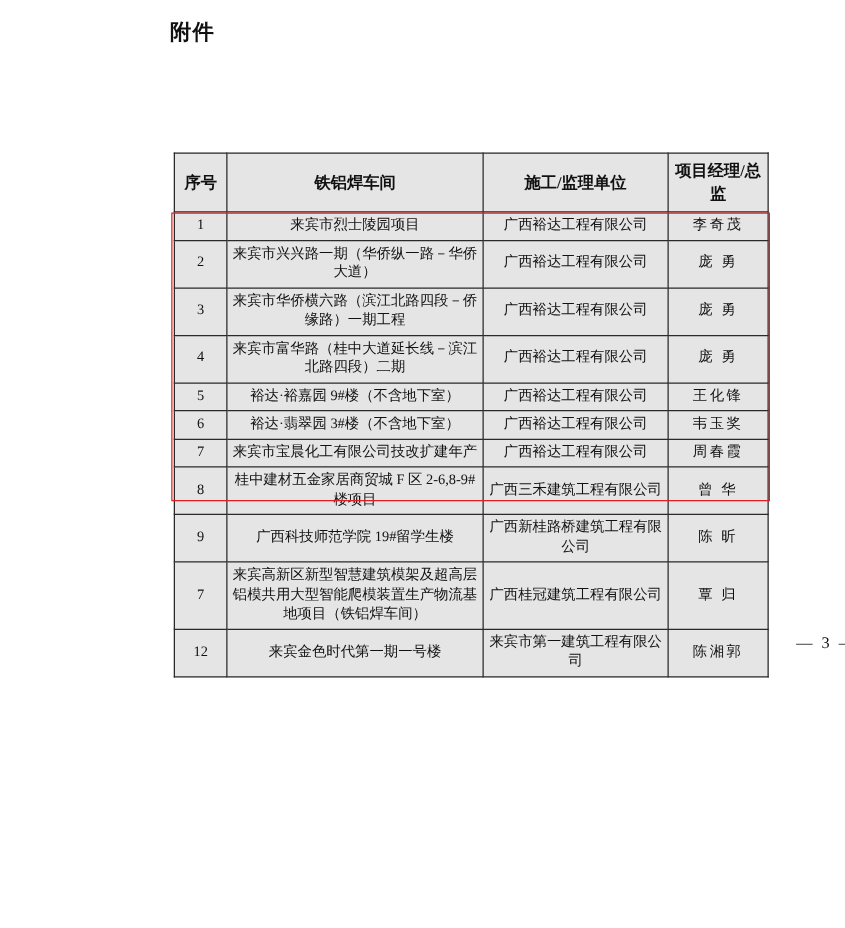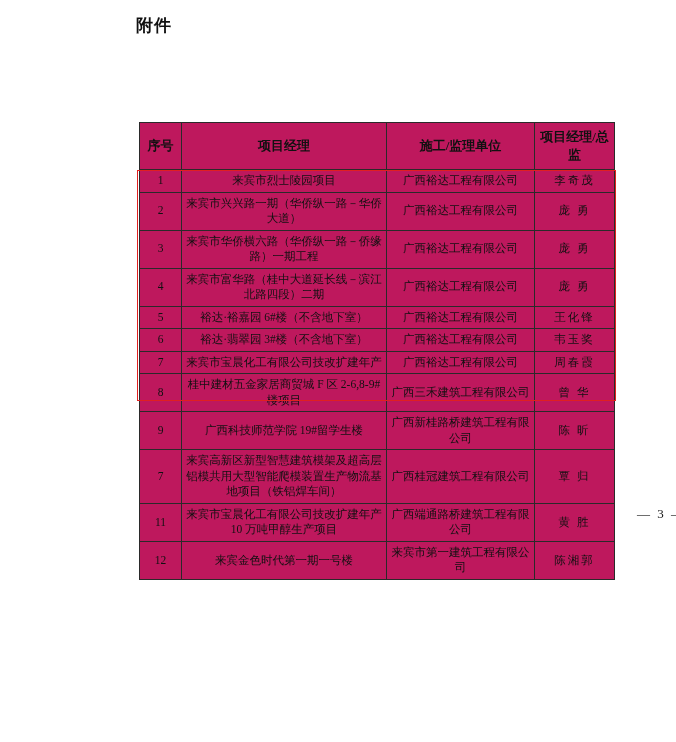--- a/index.html
+++ b/index.html
@@ -43,21 +43,21 @@
     letter-spacing: 1px;
     color: #0b0b0b;
   }
   table.main-table {
     position: absolute;
     left: 101px;
     top: 122px;
     width: 475px;
     border-collapse: collapse;
     table-layout: fixed;
-    background: #be185d;
+    background: #e5e5e5;
   }
   table.main-table th,
   table.main-table td {
     border: 1px solid #2a2a2a;
     padding: 3px 2px;
     text-align: center;
     vertical-align: middle;
     font-size: 11.5px;
     line-height: 1.35;
     color: #111;
@@ -109,53 +109,53 @@
   <table class="main-table">
     <colgroup>
       <col class="c-no">
       <col class="c-name">
       <col class="c-unit">
       <col class="c-mgr">
     </colgroup>
     <thead>
       <tr>
         <th>序号</th>
-        <th>项目经理</th>
+        <th>铁铝焊车间</th>
         <th>施工/监理单位</th>
         <th>项目经理/总监</th>
       </tr>
     </thead>
     <tbody>
       <tr>
         <td class="cell-no">1</td>
         <td class="cell-name">来宾市烈士陵园项目</td>
         <td class="cell-unit">广西裕达工程有限公司</td>
         <td class="cell-mgr">李奇茂</td>
       </tr>
       <tr>
         <td class="cell-no">2</td>
         <td class="cell-name">来宾市兴兴路一期（华侨纵一路－华侨大道）</td>
         <td class="cell-unit">广西裕达工程有限公司</td>
         <td class="cell-mgr">庞 勇</td>
       </tr>
       <tr>
         <td class="cell-no">3</td>
-        <td class="cell-name">来宾市华侨横六路（华侨纵一路－侨缘路）一期工程</td>
+        <td class="cell-name">来宾市华侨横六路（滨江北路四段－侨缘路）一期工程</td>
         <td class="cell-unit">广西裕达工程有限公司</td>
         <td class="cell-mgr">庞 勇</td>
       </tr>
       <tr>
         <td class="cell-no">4</td>
         <td class="cell-name">来宾市富华路（桂中大道延长线－滨江北路四段）二期</td>
         <td class="cell-unit">广西裕达工程有限公司</td>
         <td class="cell-mgr">庞 勇</td>
       </tr>
       <tr>
         <td class="cell-no">5</td>
-        <td class="cell-name">裕达·裕嘉园 6#楼（不含地下室）</td>
+        <td class="cell-name">裕达·裕嘉园 9#楼（不含地下室）</td>
         <td class="cell-unit">广西裕达工程有限公司</td>
         <td class="cell-mgr">王化锋</td>
       </tr>
       <tr>
         <td class="cell-no">6</td>
         <td class="cell-name">裕达·翡翠园 3#楼（不含地下室）</td>
         <td class="cell-unit">广西裕达工程有限公司</td>
         <td class="cell-mgr">韦玉奖</td>
       </tr>
       <tr>
@@ -176,26 +176,20 @@
         <td class="cell-unit">广西新桂路桥建筑工程有限公司</td>
         <td class="cell-mgr">陈 昕</td>
       </tr>
       <tr>
         <td class="cell-no">7</td>
         <td class="cell-name">来宾高新区新型智慧建筑模架及超高层铝模共用大型智能爬模装置生产物流基地项目（铁铝焊车间）</td>
         <td class="cell-unit">广西桂冠建筑工程有限公司</td>
         <td class="cell-mgr">覃 归</td>
       </tr>
       <tr>
-        <td class="cell-no">11</td>
-        <td class="cell-name">来宾市宝晨化工有限公司技改扩建年产 10 万吨甲醇生产项目</td>
-        <td class="cell-unit">广西端通路桥建筑工程有限公司</td>
-        <td class="cell-mgr">黄 胜</td>
-      </tr>
-      <tr>
         <td class="cell-no">12</td>
         <td class="cell-name">来宾金色时代第一期一号楼</td>
         <td class="cell-unit">来宾市第一建筑工程有限公司</td>
         <td class="cell-mgr">陈湘郭</td>
       </tr>
     </tbody>
   </table>
 
   <div class="red-box"></div>
 

